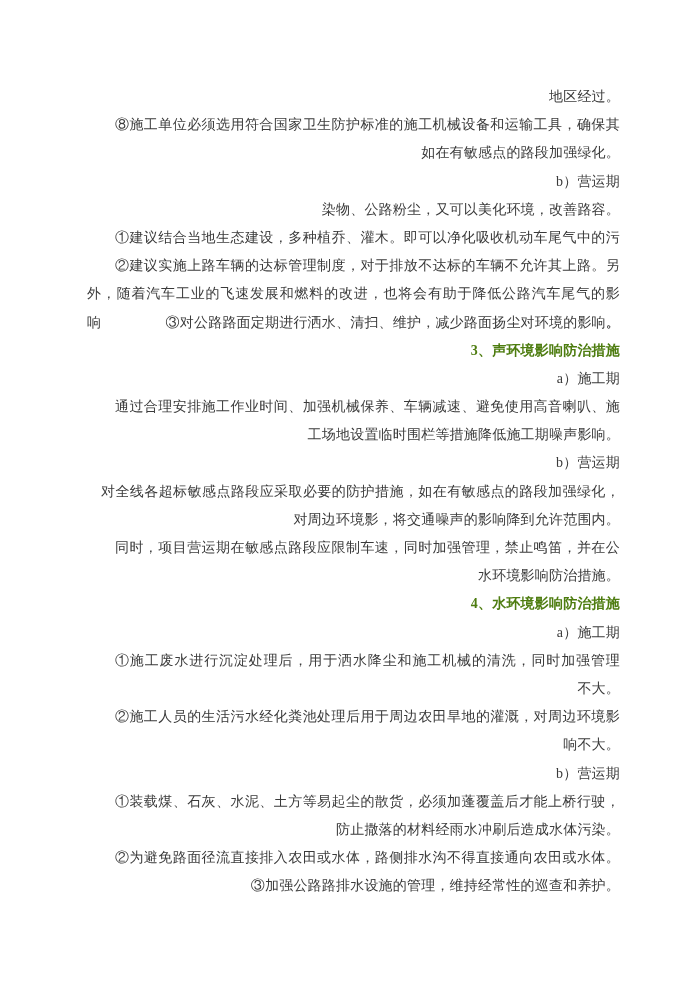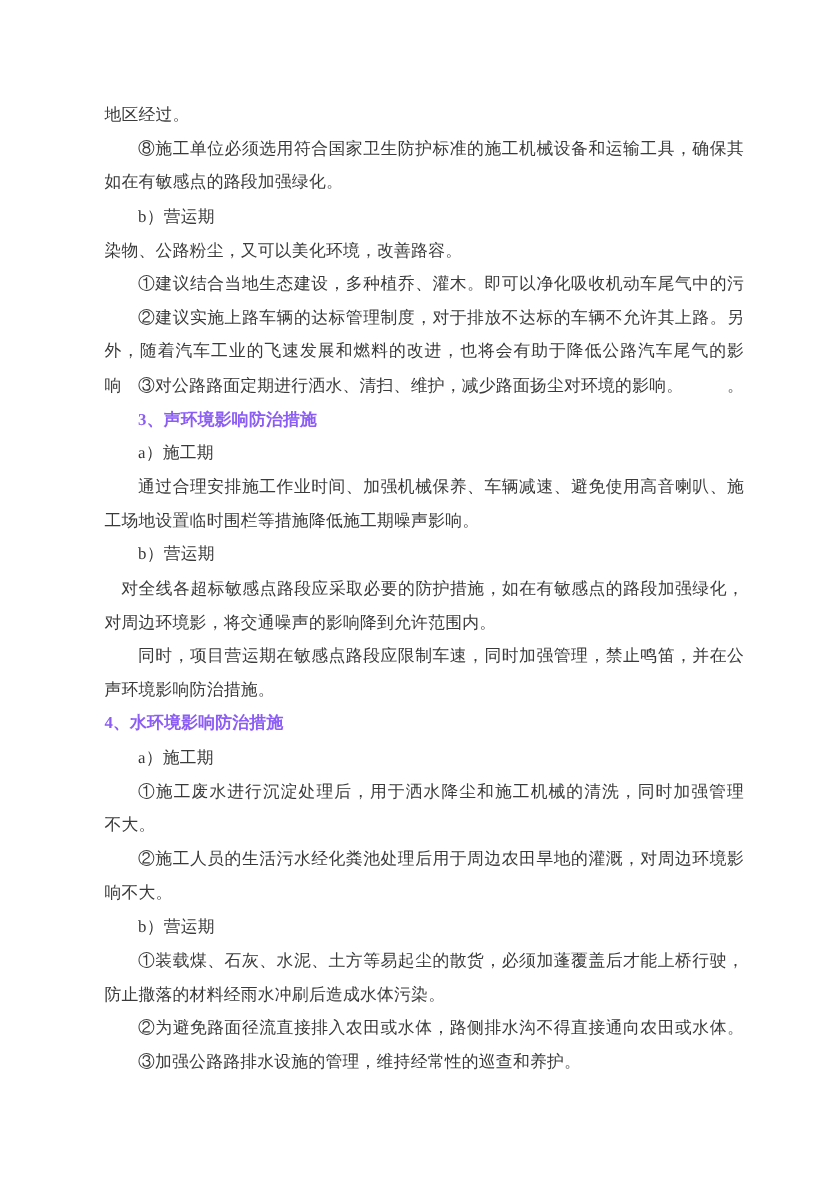--- a/index.html
+++ b/index.html
@@ -20,32 +20,32 @@
     left: 87px;
     top: 83px;
     width: 533px;
     font-size: 14px;
     line-height: 28.2px;
     color: #3a3a3a;
     letter-spacing: 0.2px;
   }
   .line {
     height: 28.2px;
-    text-align: left;
+    text-align: right;
   }
   .line.indent-0 { text-indent: 0; }
   .line.indent-1 { text-indent: 1em; }
   .line.indent-2 { text-indent: 2em; }
   .line.fill {
     text-align: justify;
     text-align-last: justify;
   }
   .line.bold {
     font-weight: bold;
-    color: #8b5cf6;
+    color: #4d7c0f;
   }
 </style>
 </head>
 <body>
 
 <div class="page">
   <div class="text-block" style="color: rgb(58, 58, 58);">
 
   <div class="line indent-0">地区经过。</div>
       <div class="line indent-2 fill">⑧施工单位必须选用符合国家卫生防护标准的施工机械设备和运输工具，确保其</div>
@@ -57,21 +57,21 @@
       <div class="line indent-0 fill">外，随着汽车工业的飞速发展和燃料的改进，也将会有助于降低公路汽车尾气的影响。</div>
       <div class="line indent-2">③对公路路面定期进行洒水、清扫、维护，减少路面扬尘对环境的影响。</div>
       <div class="line indent-2 bold">3、声环境影响防治措施</div>
       <div class="line indent-2">a）施工期</div>
       <div class="line indent-2 fill">通过合理安排施工作业时间、加强机械保养、车辆减速、避免使用高音喇叭、施</div>
       <div class="line indent-0">工场地设置临时围栏等措施降低施工期噪声影响。</div>
       <div class="line indent-2">b）营运期</div>
       <div class="line indent-1 fill">对全线各超标敏感点路段应采取必要的防护措施，如在有敏感点的路段加强绿化，</div>
       <div class="line indent-0">对周边环境影，将交通噪声的影响降到允许范围内。</div>
       <div class="line indent-2 fill">同时，项目营运期在敏感点路段应限制车速，同时加强管理，禁止鸣笛，并在公</div>
-      <div class="line indent-0">声环境影响防治措施。</div>
+      <div class="line indent-0">水环境影响防治措施。</div>
       <div class="line indent-0 bold">4、水环境影响防治措施</div>
       <div class="line indent-2">a）施工期</div>
       <div class="line indent-2 fill">①施工废水进行沉淀处理后，用于洒水降尘和施工机械的清洗，同时加强管理</div>
       <div class="line indent-0">不大。</div>
       <div class="line indent-2 fill">②施工人员的生活污水经化粪池处理后用于周边农田旱地的灌溉，对周边环境影</div>
       <div class="line indent-0">响不大。</div>
       <div class="line indent-2">b）营运期</div>
       <div class="line indent-2 fill">①装载煤、石灰、水泥、土方等易起尘的散货，必须加蓬覆盖后才能上桥行驶，</div>
       <div class="line indent-0">防止撒落的材料经雨水冲刷后造成水体污染。</div>
       <div class="line indent-2 fill">②为避免路面径流直接排入农田或水体，路侧排水沟不得直接通向农田或水体。</div>

